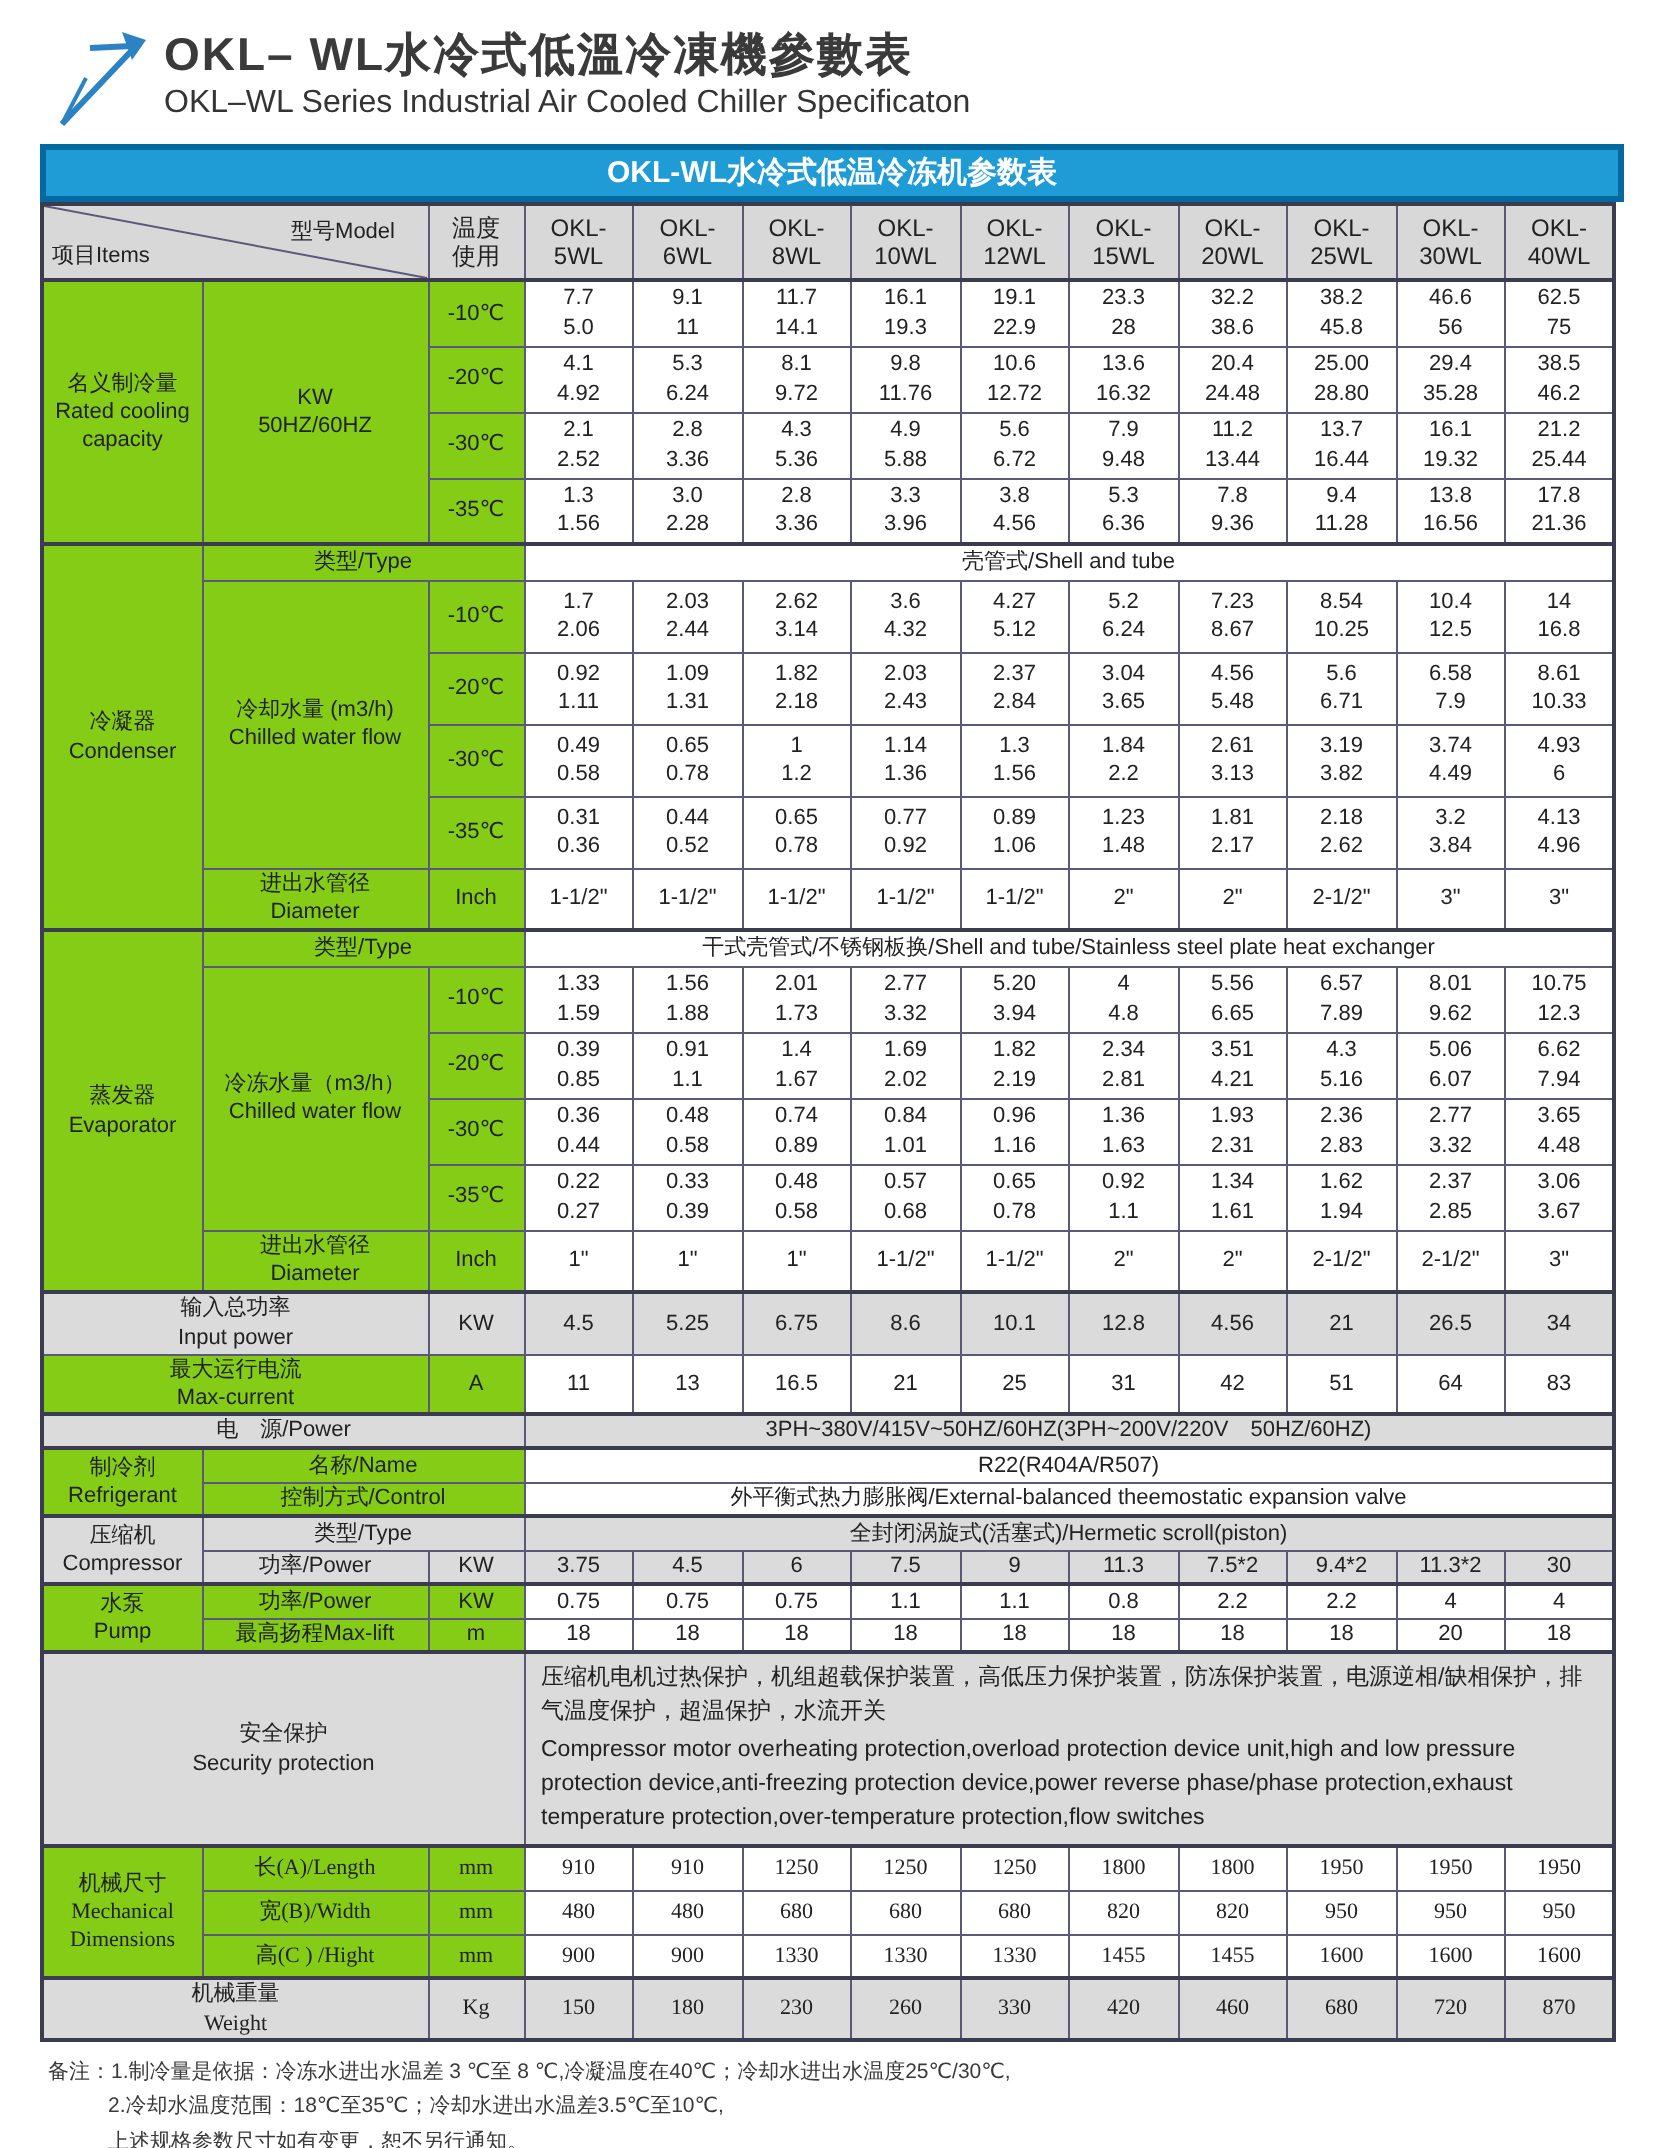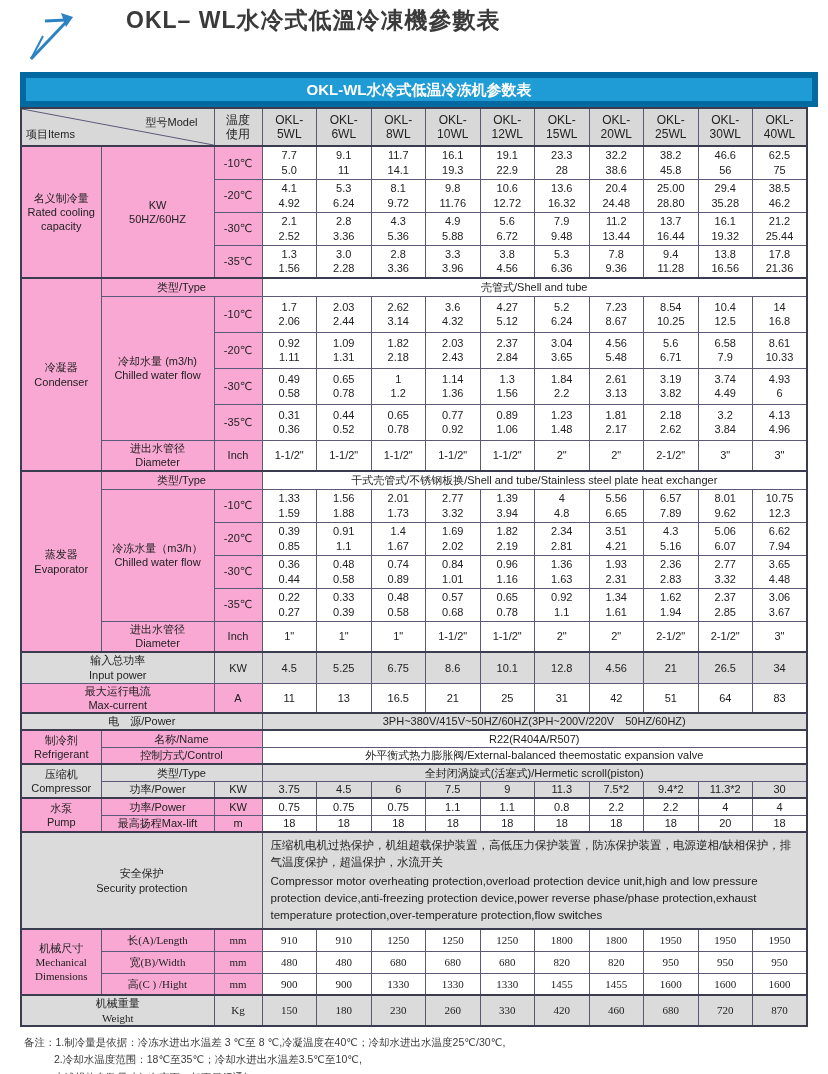--- a/index.html
+++ b/index.html
@@ -1,31 +1,31 @@
 <!DOCTYPE html>
 <html><head>
 <meta charset="utf-8">
 <style>
   html,body{margin:0;padding:0;background:#fff;}
   .sheet{position:relative;width:828px;height:1074px;background:#fff;overflow:hidden;
          font-family:"Liberation Sans","DejaVu Sans",sans-serif;color:#222;}
   
-  .page-head{display:flex;align-items:flex-start;padding:6px 0 0 22px;height:62px;gap:44px;}
+  .page-head{display:flex;align-items:center;padding:6px 0 0 22px;height:62px;}
   .logo{width:54px;height:54px;flex:0 0 54px;margin-top:2px;}
   .titles{margin-left:6px;}
   .title-cn{font-size:23px;font-weight:bold;color:#3a3a3a;letter-spacing:1px;line-height:1.25;}
   .title-en{font-size:16px;color:#343434;line-height:1.2;}
   
   .tbl-caption{width:786px;margin:4px 0 0 20px;height:23px;line-height:23px;text-align:center;
-               color:#fff;font-size:15px;font-weight:bold;border:6px solid #0369a1;}
+               color:#fff;font-size:15px;font-weight:bold;border:3px solid #0369a1;}
   table{border-collapse:collapse;table-layout:fixed;width:788px;margin-left:20px;
         border:2px solid #3c3c50;}
   td{border:1px solid #5a5a78;font-size:11px;text-align:center;vertical-align:middle;
      padding:0 1px;overflow:hidden;line-height:1.3;background:#fff;}
-  td.lbl{background:#f9a8d4;}
+  td.lbl{background:#84cc16;}
   tr.gray td{background:#dbdbdb;}
   tr.hdr td{background:#d8d8d8;height:36px;font-size:12px;line-height:1.2;}
   tr.ts td{border-top:2px solid #3c3c50;}
   tr.hdr td{border-bottom:2px solid #3c3c50;}
   tr.r33{height:33px;} tr.r36{height:36px;} tr.r31{height:31px;margin-left:12px;} tr.r30{height:30px;}
   tr.r18{height:18px;} tr.r16{height:17px;} tr.r22{height:22px;font-family:Liberation Serif, serif;} tr.r27{height:27px;font-family:Liberation Serif, serif;}
   tr.sec{height:86px;}
   td.corner{position:relative;background:#d8d8d8;}
   td.corner .ci{position:absolute;left:4px;bottom:4px;font-size:11px;}
   td.corner .cm{position:absolute;right:16px;top:7px;font-size:11px;}
@@ -45,20 +45,21 @@
     <div class="logo">
       <svg width="54" height="54" viewBox="0 0 54 54">
         <line x1="23" y1="13" x2="44" y2="12" stroke="#2c83c4" stroke-width="3"></line>
         <line x1="9" y1="51" x2="46" y2="12" stroke="#2c83c4" stroke-width="3"></line>
         <line x1="21" y1="28" x2="9" y2="51" stroke="#2c83c4" stroke-width="2"></line>
         <polygon points="39,5 51,9 44,19" fill="#2c83c4"></polygon>
       </svg>
     </div>
     <div class="titles">
       <div class="title-cn">OKL– WL水冷式低溫冷凍機參數表</div>
+      <div class="title-en">OKL–WL Series Industrial Air Cooled Chiller Specificaton</div>
     </div>
   </div>
 
   <div class="tbl-caption" style="background:#1f9cd6;">OKL-WL水冷式低温冷冻机参数表</div>
 
   <table>
     <colgroup>
       <col style="width:80px">
         <col style="width:113px">
         <col style="width:48px">
@@ -537,21 +538,21 @@
           </td>
           <td>
             <div>2.01</div>
             <div>1.73</div>
           </td>
           <td>
             <div>2.77</div>
             <div>3.32</div>
           </td>
           <td>
-            <div>1.39</div>
+            <div>5.20</div>
             <div>3.94</div>
           </td>
           <td>
             <div>4</div>
             <div>4.8</div>
           </td>
           <td>
             <div>5.56</div>
             <div>6.65</div>
           </td>

